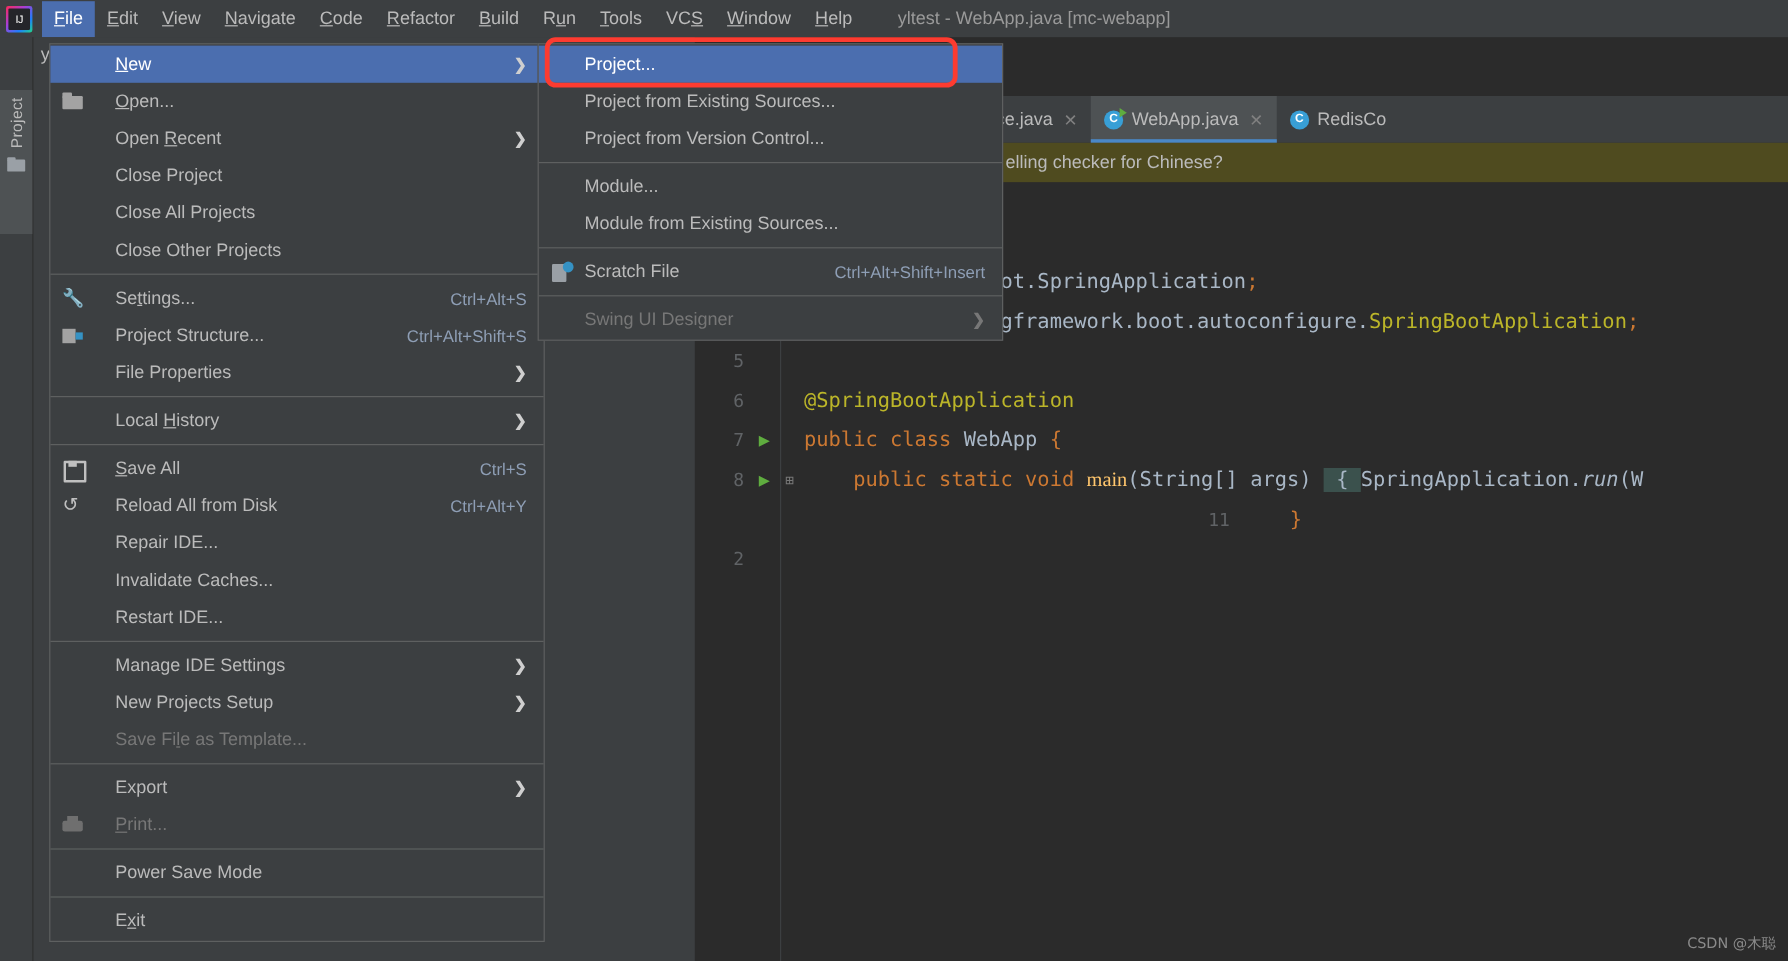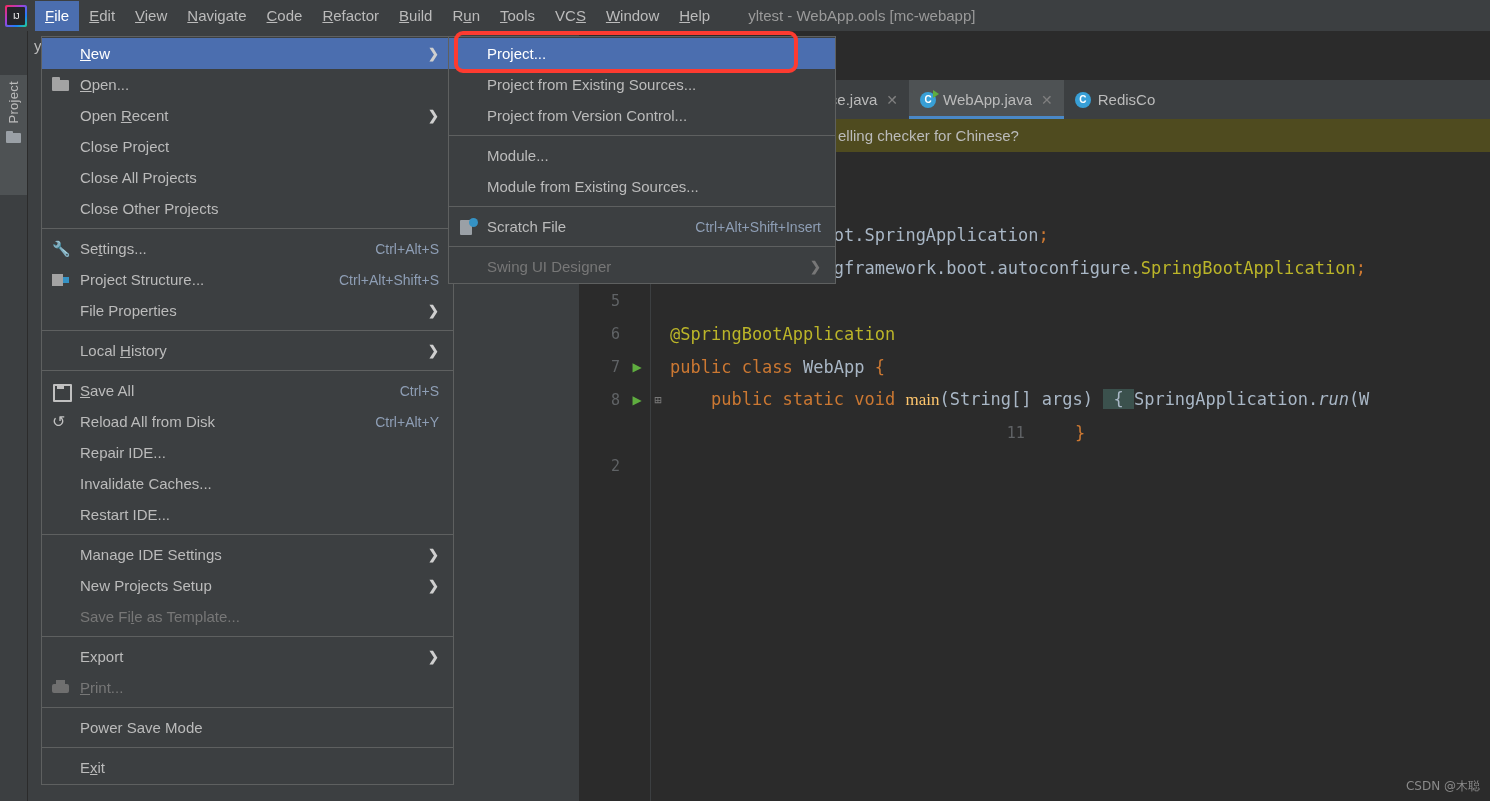--- a/index.html
+++ b/index.html
@@ -136,21 +136,21 @@
     background: #3c3f41; }
 
   
   .menu-popup {
     position: absolute; left: 41px; top: 36px; width: 413px;
     background: #3c3f41; border: 1px solid #5e6060; z-index: 40;
     padding: 1px 0;
   }
   .mi {
     position: relative; display: flex; align-items: center;
-    height: 31px; padding-left: 38px; padding-right: 14px;
+    height: 31px; padding-left: 54px; padding-right: 14px;
     font-size: 15px; color: #bbbbbb; white-space: nowrap;
   }
   .mi.sel { background: #4b6eaf; color: #ffffff; }
   .mi.disabled { color: #777777; }
   .mi .label { flex: 1 1 auto; }
   .mi .accel { color: #8e9eb5; font-size: 14px; margin-left: 20px; }
   .mi .arrow { color: #cfcfcf; font-size: 13px; margin-left: 10px; font-weight: bold; }
   .mi.disabled .arrow { color: #777777; }
   .mi .mi-ico {
     position: absolute; left: 10px; top: 50%; transform: translateY(-50%);
@@ -224,21 +224,21 @@
         <div class="menubar-item"><u>N</u>avigate</div>
         <div class="menubar-item"><u>C</u>ode</div>
         <div class="menubar-item"><u>R</u>efactor</div>
         <div class="menubar-item"><u>B</u>uild</div>
         <div class="menubar-item">R<u>u</u>n</div>
         <div class="menubar-item"><u>T</u>ools</div>
         <div class="menubar-item">VC<u>S</u></div>
         <div class="menubar-item"><u>W</u>indow</div>
         <div class="menubar-item"><u>H</u>elp</div>
       </div>
-    <div class="win-title">yltest - WebApp.ools [mc-webapp]</div>
+    <div class="win-title">yltest - WebApp.java [mc-webapp]</div>
   </div>
 
   <div class="toolstrip">
     <div class="toolstrip-btn">
       <span class="vlabel">Project</span>
       <span class="folder-ic"></span>
     </div>
   </div>
 
   <div class="projpane">

